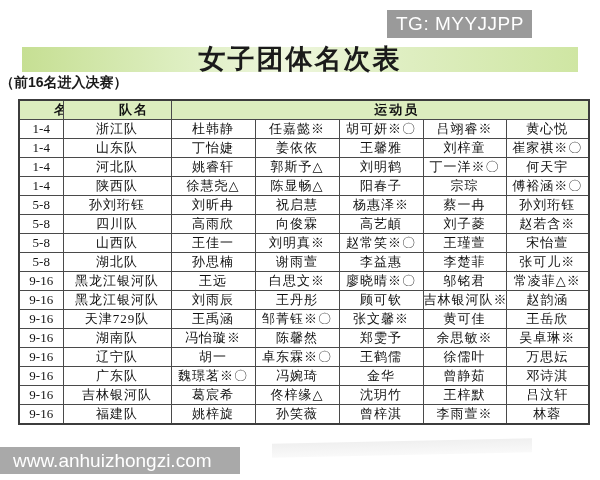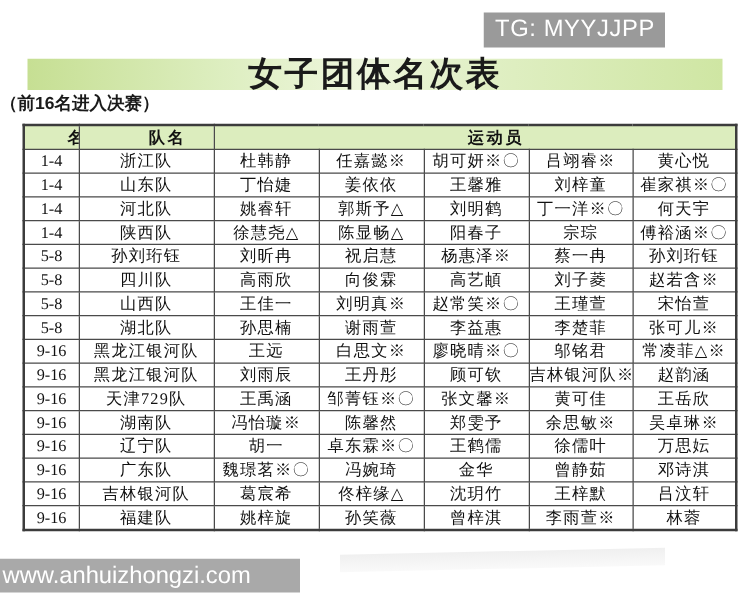--- a/index.html
+++ b/index.html
@@ -89,21 +89,21 @@
   }
   
   .watermark {
     position: absolute;
     left: 0; top: 447px;
     width: 240px; height: 27px;
     background: var(--watermark_bg, #a9a9a9);
     color: #ffffff;
     font-size: 19px;
     line-height: 27px;
-    padding-left: 2px;
+    padding-left: 13px;
     box-sizing: border-box;
   }
   
   .shadow-band {
     position: absolute;
     right: 0; top: 441px;
     width: 260px; height: 14px;
     background: linear-gradient(180deg, #e9e9e9, #f7f7f7);
     transform: skewY(-1.2deg);
     opacity: 0.7;

